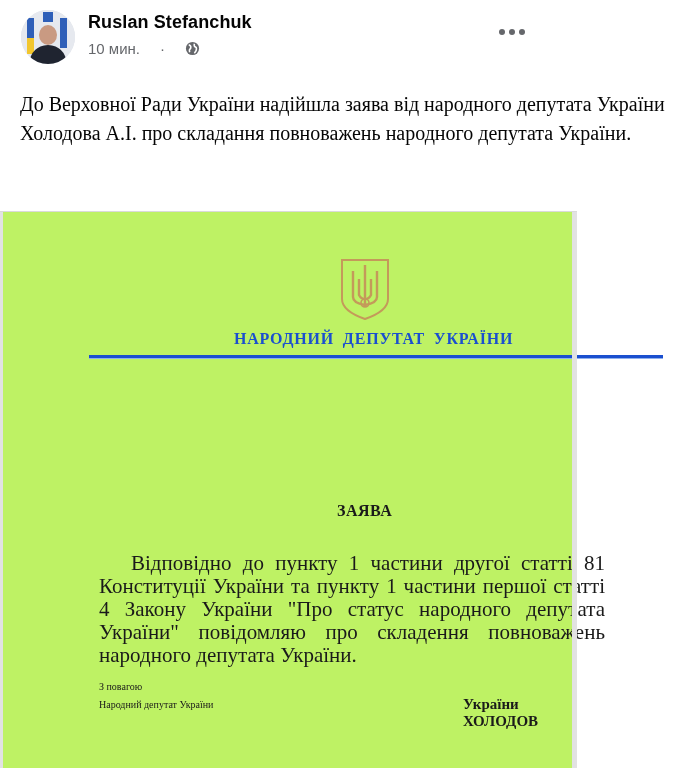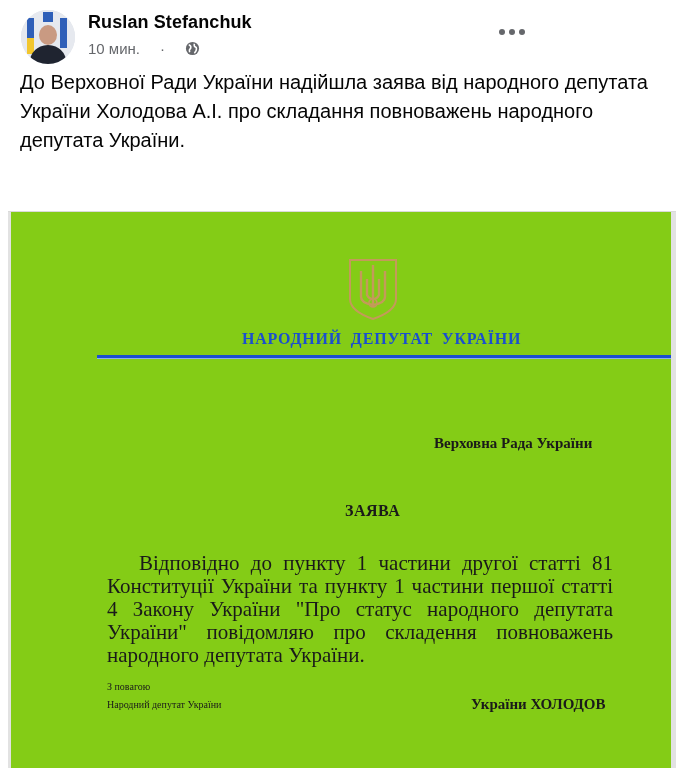--- a/index.html
+++ b/index.html
@@ -20,28 +20,28 @@
   }
   .meta { position: absolute; left: 88px; top: 40px; font-size: 15px; color: #65676b; display: flex; align-items: center; gap: 20px; }
   .globe { width: 15px; height: 15px; display: inline-block; }
   .more {
     position: absolute; right: 28px; top: 22px; width: 36px; height: 20px;
     display: flex; justify-content: center; align-items: center; gap: 4px; cursor: pointer;
   }
   .more span { width: 6px; height: 6px; border-radius: 50%; background: #65676b; display: block; }
 
   .post-text {
-    position: absolute; left: 20px; top: 68px; width: 650px;
-    font-size: 20px; line-height: 29px; color: #050505;
+    position: absolute; left: 20px; top: 90px; width: 650px;
+    font-size: 20px; line-height: 29px; color: #050505; font-family: Liberation Serif, serif;
   }
   .post-text p { margin: 0 0 8px 0; }
 
   .doc {
-    position: absolute; left: 8px; top: 211px; width: 668px; height: 557px;
-    background: #84cc16;
+    position: absolute; left: 0; top: 211px; width: 577px; height: 557px;
+    background: #bef264;
     border-top: 1px solid #dadada;
     box-sizing: border-box;
   }
   .doc::before { content: ""; position: absolute; left: 0; top: 0; width: 3px; height: 100%; background: #e2e2e2; }
   .doc::after { content: ""; position: absolute; right: 0; top: 0; width: 5px; height: 100%; background: #e2e2e2; }
 
   .emblem { position: absolute; left: 339px; top: 45px; width: 52px; height: 64px; }
   .doc-heading {
     position: absolute; left: 234px; top: 118px;
     font-family: "Liberation Serif", serif; font-weight: bold; font-size: 16px;
@@ -98,21 +98,20 @@
 </div>
 
 <div class="doc">
   <svg class="emblem" viewBox="0 0 52 64">
     <path d="M3 3 H49 V42 Q49 54 26 62 Q3 54 3 42 Z" fill="none" stroke="#c49a5a" stroke-width="2"></path>
     <path d="M26 8 L26 50 M14 14 L14 40 Q14 46 26 48 Q38 46 38 40 L38 14 M20 22 L20 38 Q22 42 26 42 Q30 42 32 38 L32 22" stroke="#c49a5a" stroke-width="2.4" fill="none"></path>
     <circle cx="26" cy="46" r="4" fill="none" stroke="#c49a5a" stroke-width="1.6"></circle>
   </svg>
   <div class="doc-heading">НАРОДНИЙ ДЕПУТАТ УКРАЇНИ</div>
   <div class="rule"></div>
-  <div class="serif recipient">Верховна Рада України</div>
   <div class="serif doc-title">ЗАЯВА</div>
   <div class="serif body-text">Відповідно до пункту 1 частини другої статті 81 Конституції України та пункту 1 частини першої статті 4 Закону України "Про статус народного депутата України" повідомляю про складення повноважень народного депутата України.</div>
   <div class="serif sign-left">
     <div>З повагою</div>
     <div>Народний депутат України</div>
   </div>
   <div class="serif sign-right">України ХОЛОДОВ</div>
 </div>
 
 </body></html>

